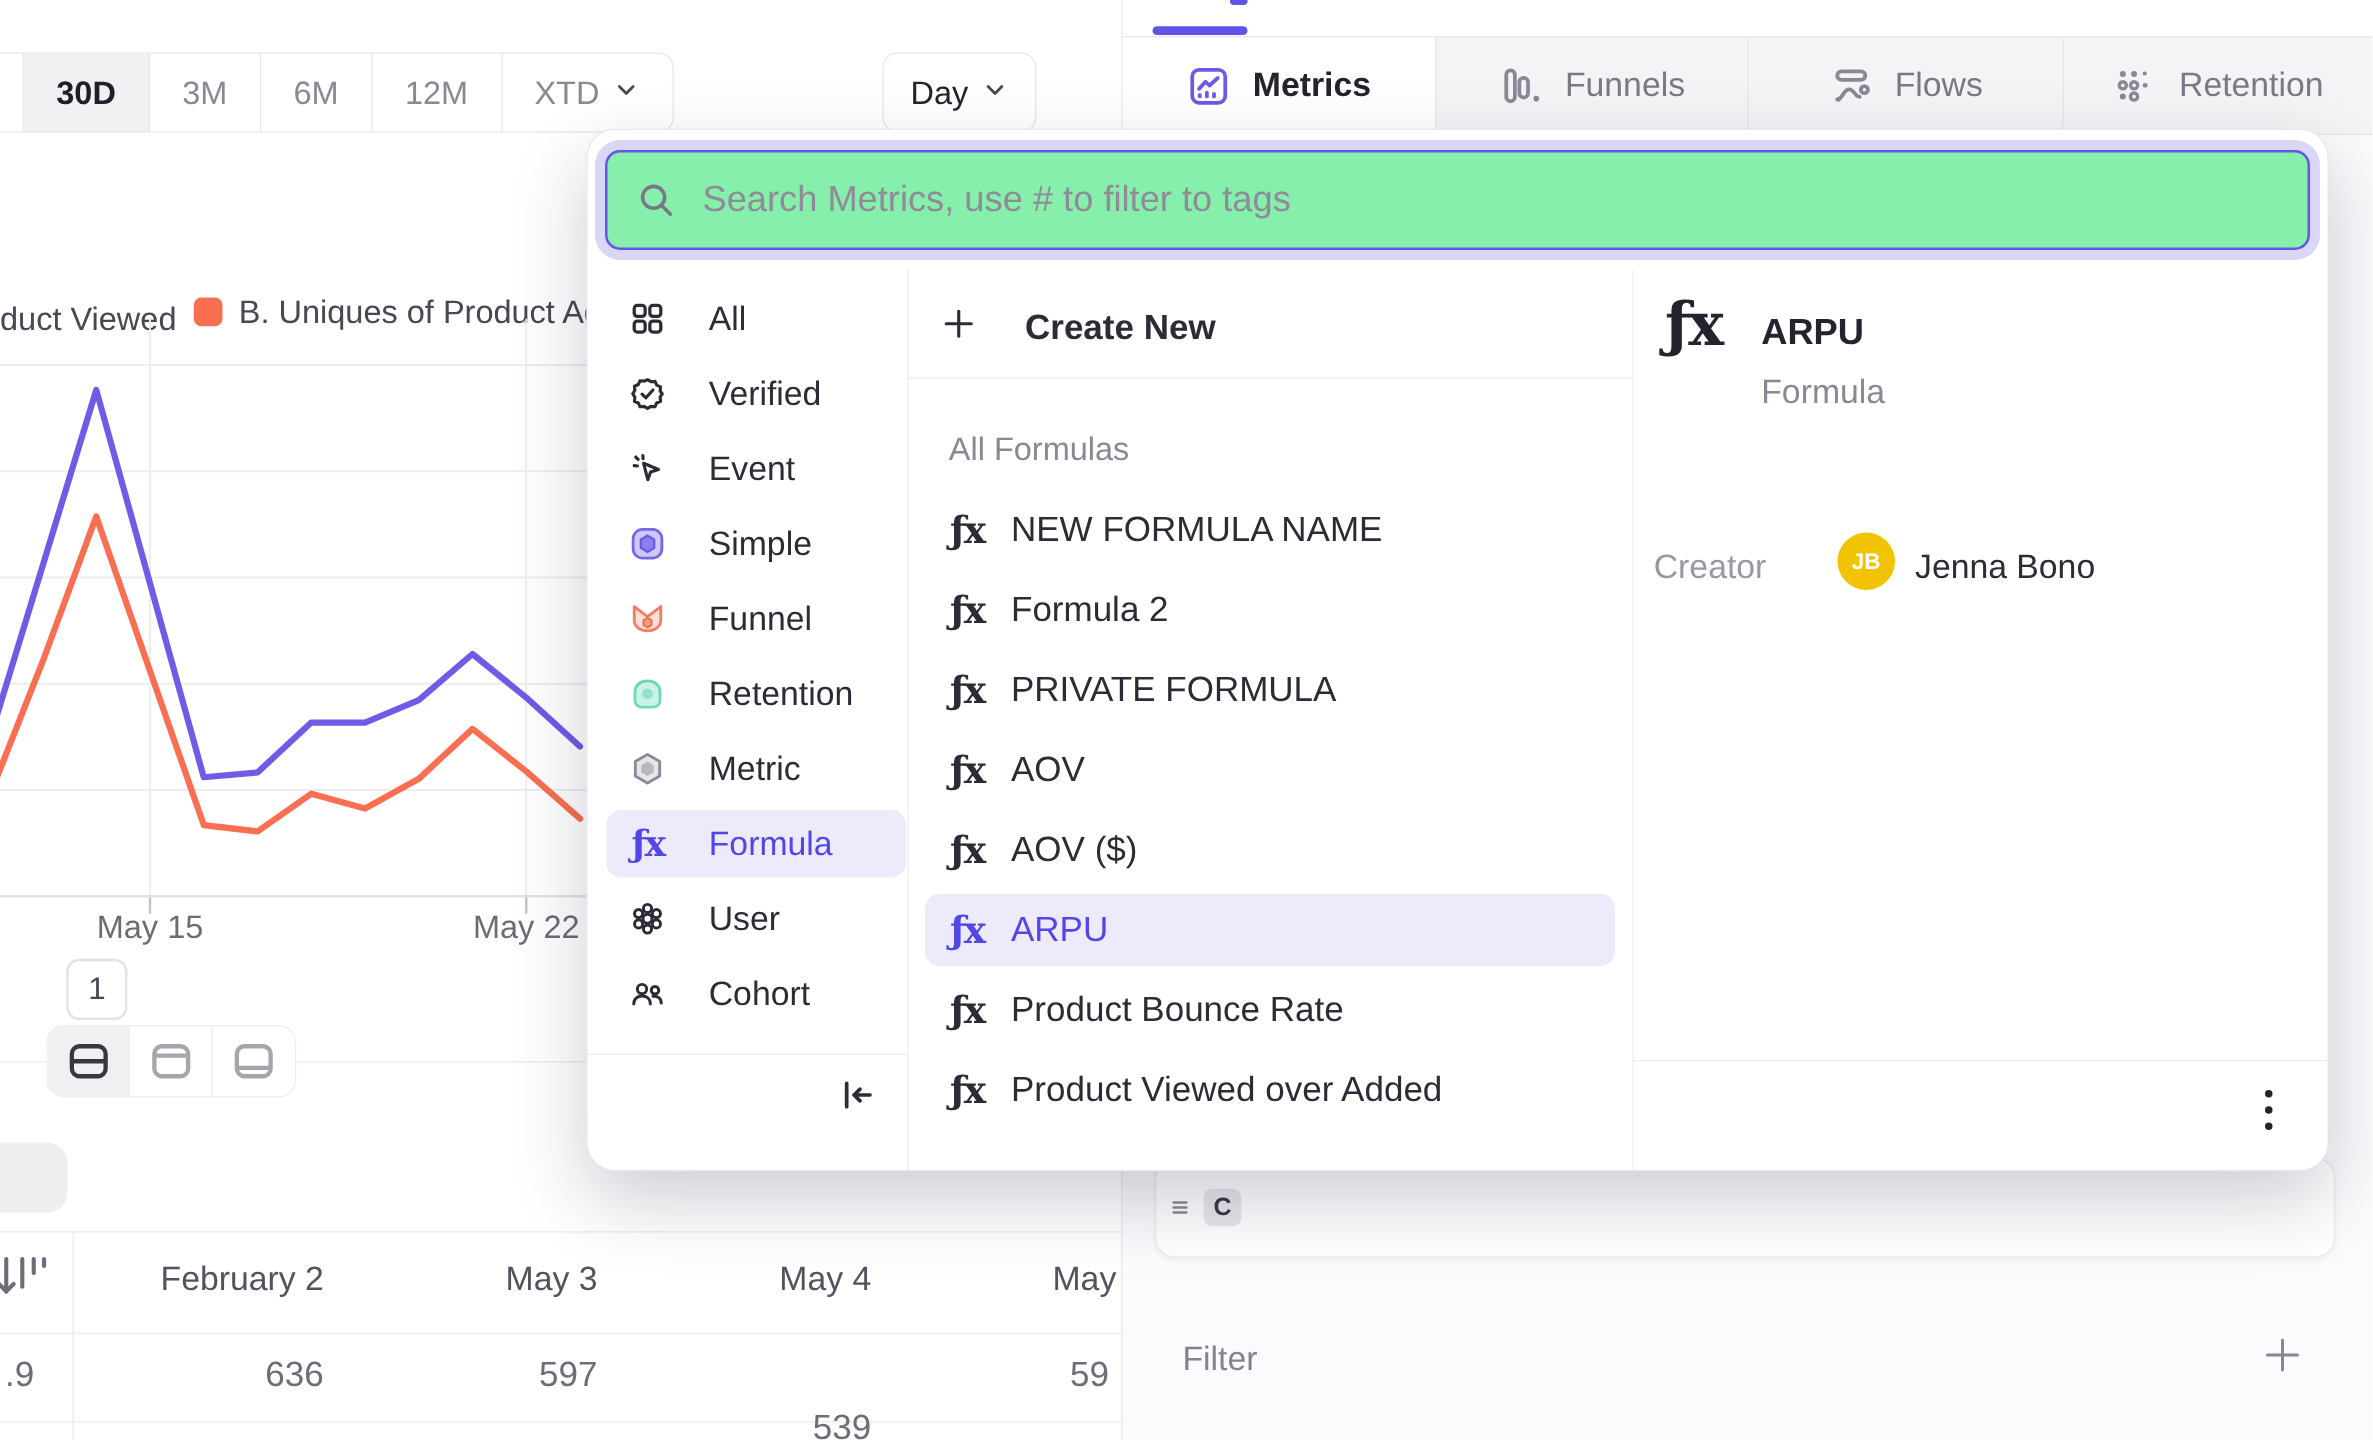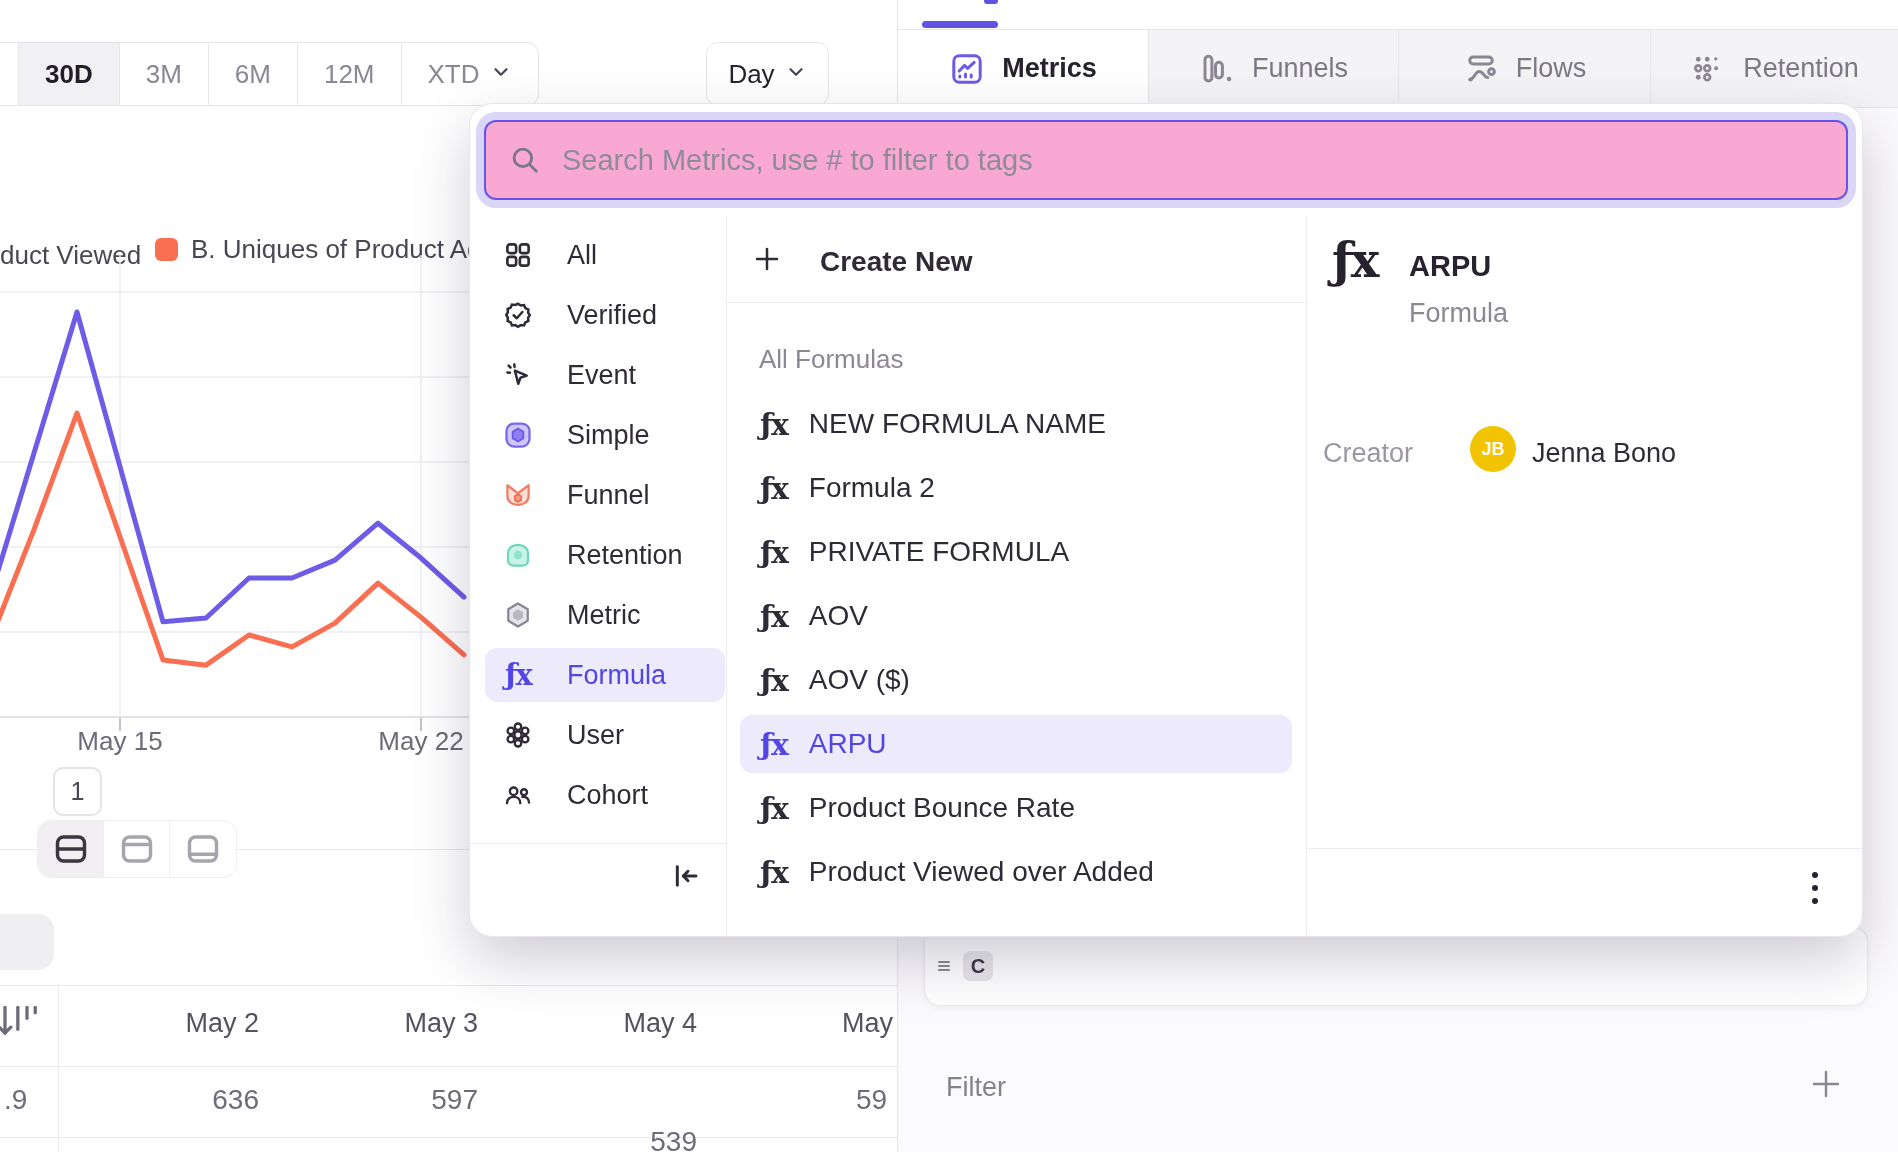--- a/index.html
+++ b/index.html
@@ -79,21 +79,21 @@
     display:flex; align-items:center; padding-left:18px; font-size:27px; color:#4f41e2; cursor:pointer; }
   #filter-label { position:absolute; left:946px; top:1072px; font-size:27px; color:#86828d; }
   #filter-add { position:absolute; left:1808px; top:1066px; color:#8a8692; cursor:pointer; }
 
   
   #popup { position:absolute; left:470px; top:104px; width:1392px; height:832px; background:#fff;
     border-radius:22px; box-shadow:0 0 0 1px #e8e6ec, 0 24px 60px rgba(30,25,60,.22); z-index:10; }
   #search-wrap { position:absolute; left:14px; top:16px; width:1364px; height:80px; }
   #search-input { width:100%; height:100%; border:2.5px solid #6356e4; border-radius:12px;
     padding:0 20px 0 76px; font-size:29px; color:#26222e; outline:none;
-    box-shadow:0 0 0 8px #dad6f7; font-family:"Liberation Sans",sans-serif; background:#f9a8d4; }
+    box-shadow:0 0 0 8px #dad6f7; font-family:"Liberation Sans",sans-serif; background:#86efac; }
   #search-input::placeholder { color:#8f8b97; }
   #search-icon { position:absolute; left:24px; top:23px; color:#7b7786; }
   .pdiv-v { position:absolute; width:1px; background:#eeecf0; }
   .pdiv-h { position:absolute; height:1px; background:#eeecf0; }
 
   .cat-item { position:absolute; left:15px; width:240px; height:54px; border-radius:12px;
     display:flex; align-items:center; gap:32px; padding-left:16px; font-size:27px; font-weight:500;
     color:#2e2a36; cursor:pointer; }
   .cat-item.selected { background:#edeafc; color:#5246e4; }
   .cat-item .cicon { width:34px; display:flex; justify-content:center; color:#2e2a36; }
@@ -217,21 +217,21 @@
   <svg width="44" height="44" viewBox="0 0 24 24" fill="none" stroke="currentColor" stroke-width="1.8" stroke-linecap="round">
     <line x1="6" y1="4" x2="6" y2="18"></line>
       <polyline points="2.8 14.8 6 18 9.2 14.8"></polyline>
     <line x1="13" y1="4" x2="13" y2="16"></line>
       <line x1="18" y1="4" x2="18" y2="10"></line>
       <line x1="22.5" y1="4" x2="22.5" y2="7"></line>
   </svg>
 </span>
 <span id="row-frag">.9</span>
 <div id="bottom-table">
-    <div class="th-cell" style="left: 58px; width: 201px;">May 2</div>
+    <div class="th-cell" style="left: 58px; width: 201px;">February 2</div>
     <div class="th-cell" style="left: 277px; width: 201px;">May 3</div>
     <div class="th-cell" style="left: 496px; width: 201px;">May 4</div>
     <div class="th-cell" style="left: 715px; width: 219px; text-align: left; padding-left: 127px;">May</div>
     <div class="td-cell" style="left: 58px; width: 201px;">636</div>
     <div class="td-cell" style="left: 277px; width: 201px;">597</div>
     <div class="td-cell" style="left: 496px; width: 201px; margin-top: 42px;">539</div>
     <div class="td-cell" style="left: 715px; width: 219px; text-align: left; padding-left: 141px;">59</div>
   </div>
 
 <div id="right-bg"></div>

